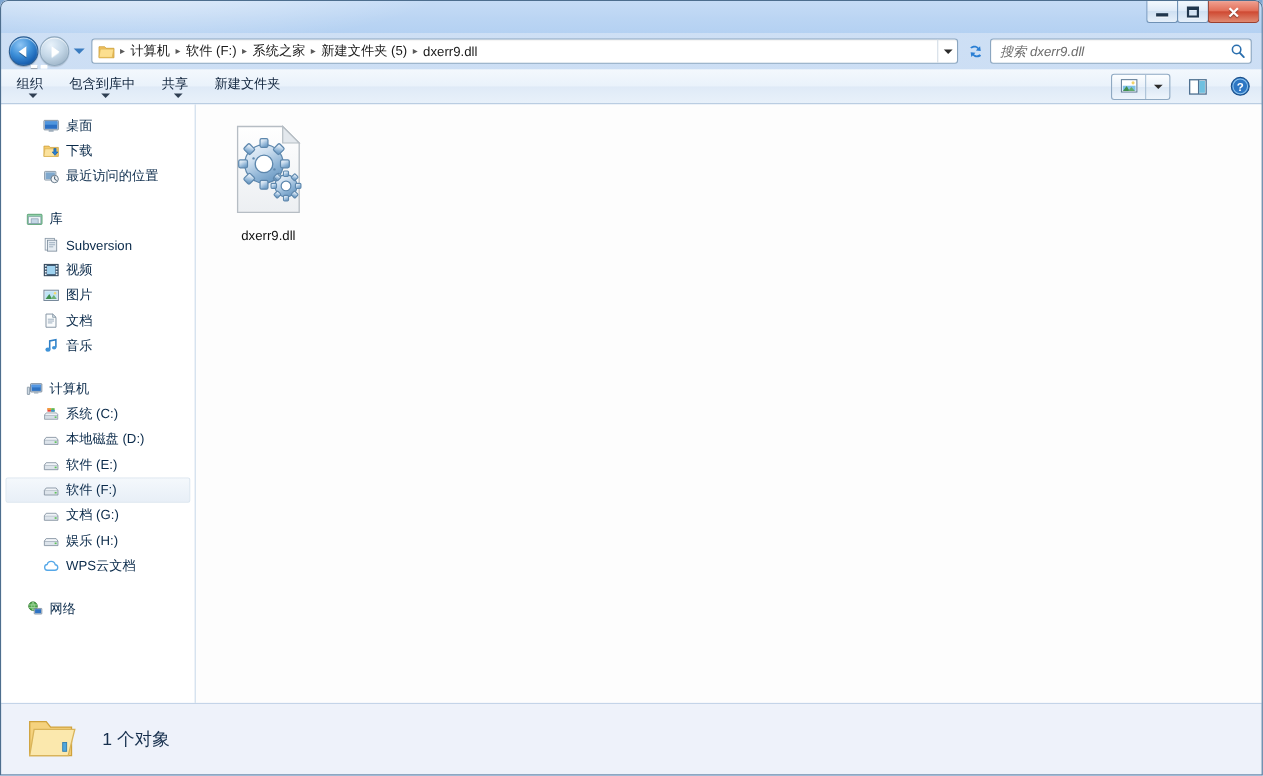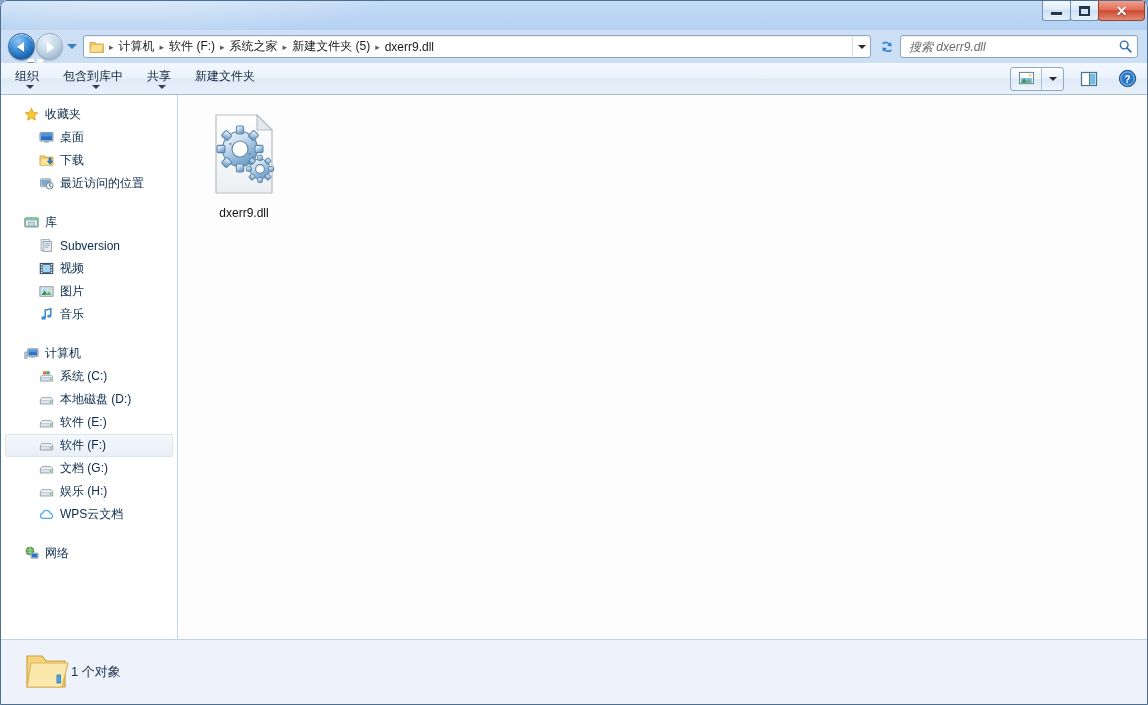--- a/index.html
+++ b/index.html
@@ -282,21 +282,21 @@
 
   
   #statusbar {
     position: absolute; left: 1px; top: 639px;
     width: 1146px; height: 65px;
     background: #eef2fa;
     border-top: 1px solid #c4d4e8;
     display: flex; align-items: center;
   }
   #status-icon { margin-left: 22px; width: 48px; height: 48px; display:flex; align-items:center; justify-content:center; }
-  #status-text { font-size: 13px; color: #17304e; }
+  #status-text { margin-left: 22px; font-size: 16px; color: #17304e; }
 
   .noselect { user-select: none; }
 </style>
 </head>
 <body>
 
 <div id="window">
 
   <div id="titlebar">
     <div id="wincontrols">
@@ -419,28 +419,20 @@
         </svg>
       </div>
     </div>
   </div>
 
   <div id="bodyarea">
 
     <div id="navpane">
 
       <div class="nav-section">
-        <div class="nav-row root">
-          <span class="nav-icon">
-            <svg width="15" height="15" viewBox="0 0 16 16">
-              <polygon points="8,1.4 10,5.6 14.6,6.2 11.3,9.4 12.1,14 8,11.8 3.9,14 4.7,9.4 1.4,6.2 6,5.6" fill="#f8c733" stroke="#d89a19" stroke-width="0.8"></polygon>
-            </svg>
-          </span>
-          <span>收藏夹</span>
-        </div>
         <div class="nav-row child">
           <span class="nav-icon">
             <svg width="15" height="15" viewBox="0 0 16 16">
               <rect x="1" y="2.6" width="14" height="9.2" rx="0.7" fill="#cfd9e2" stroke="#6a7d8f" stroke-width="0.8"></rect>
               <rect x="2" y="3.6" width="12" height="7.2" fill="#2a6fc4"></rect>
               <rect x="2" y="3.6" width="12" height="3.2" fill="#4e95dd"></rect>
               <rect x="5.6" y="12" width="4.8" height="1.6" fill="#9aa9b8"></rect>
             </svg>
           </span>
           <span>桌面</span>
@@ -514,20 +506,30 @@
           <span class="nav-icon">
             <svg width="15" height="15" viewBox="0 0 16 16">
               <rect x="1" y="3" width="14" height="10" fill="#e8eef4" stroke="#6f8295" stroke-width="0.9"></rect>
               <rect x="2.2" y="4.2" width="11.6" height="7.6" fill="#bfe3f5"></rect>
               <polygon points="2.6,11.6 6.2,6.6 9,11.6" fill="#3f8f4e"></polygon>
               <polygon points="7.6,11.6 10.6,7.6 13.4,11.6" fill="#6cb173"></polygon>
               <circle cx="11.8" cy="5.9" r="1.2" fill="#f6d96f"></circle>
             </svg>
           </span>
           <span>图片</span>
+        </div>
+        <div class="nav-row child">
+          <span class="nav-icon">
+            <svg width="15" height="15" viewBox="0 0 16 16">
+              <path d="M3 1.6h6.4l3.3 3.2v9.6H3z" fill="#fafcfd" stroke="#7e8f9f" stroke-width="0.9"></path>
+              <path d="M9.4 1.6v3.2h3.3z" fill="#d8e2ea" stroke="#7e8f9f" stroke-width="0.7"></path>
+              <path d="M4.8 6.6h6M4.8 8.4h6M4.8 10.2h4.4" stroke="#93a6b7" stroke-width="0.85"></path>
+            </svg>
+          </span>
+          <span>文档</span>
         </div>
         <div class="nav-row child">
           <span class="nav-icon">
             <svg width="15" height="15" viewBox="0 0 16 16">
               <path d="M6.6 11.4V3.2l6-1.2v7.6" fill="none" stroke="#2e7fc6" stroke-width="1.5"></path>
               <ellipse cx="4.9" cy="11.6" rx="2.5" ry="2" fill="#3f93d8"></ellipse>
               <ellipse cx="10.9" cy="9.8" rx="2.1" ry="1.7" fill="#3f93d8"></ellipse>
             </svg>
           </span>
           <span>音乐</span>

